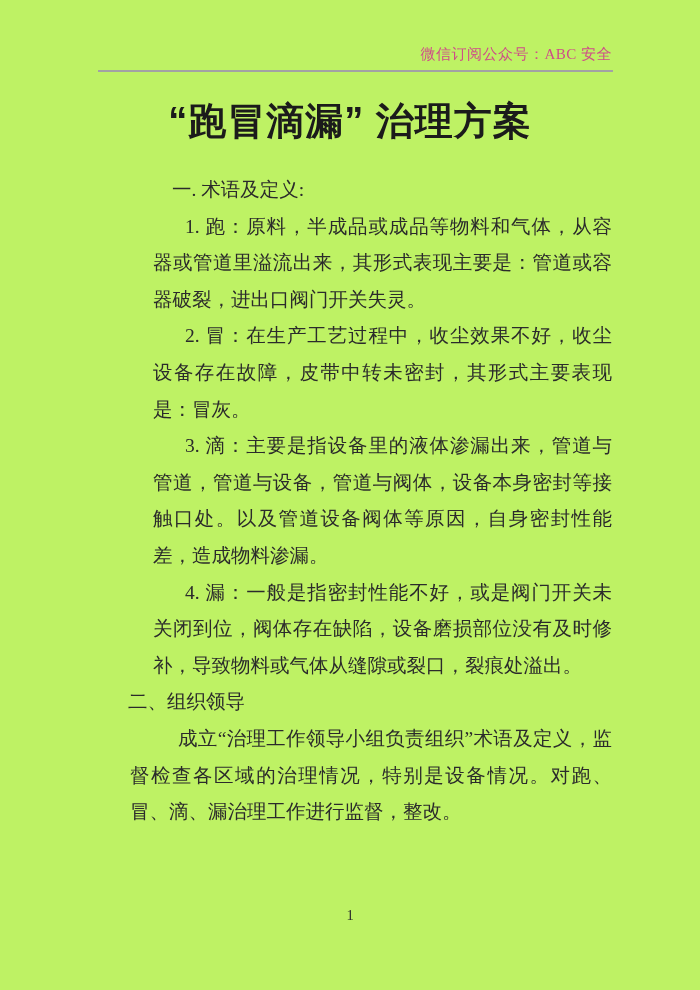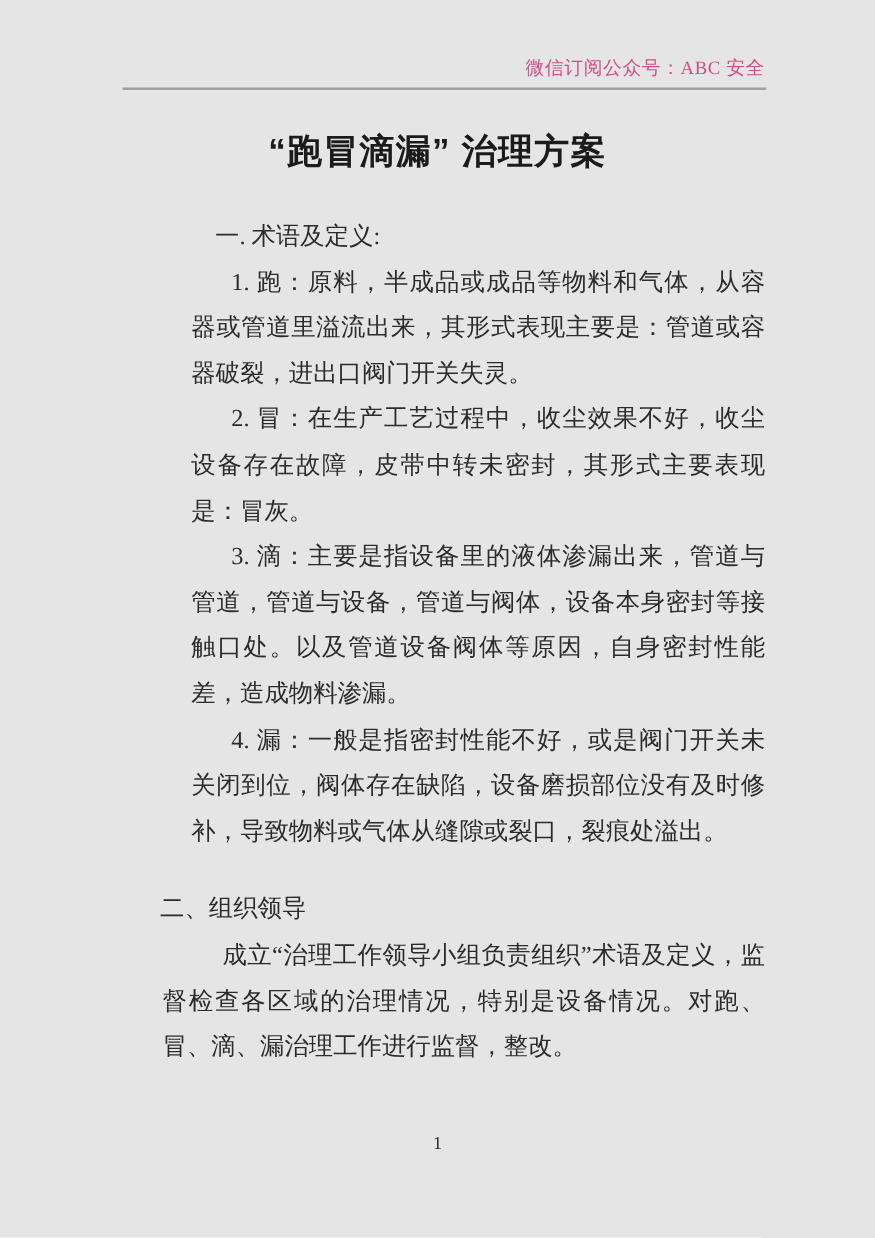--- a/index.html
+++ b/index.html
@@ -7,21 +7,21 @@
   body {
     width: 700px;
     height: 990px;
     position: relative;
     font-family: "Liberation Serif", "DejaVu Serif", serif;
     overflow: hidden;
   }
   .page {
     position: absolute;
     inset: 0;
-    background: #e5e5e5;
+    background: #bef264;
   }
   .header-note {
     position: absolute;
     top: 45px;
     right: 88px;
     font-size: 15px;
     letter-spacing: 0.5px;
     color: #cf4d88;
     white-space: nowrap;
   }
@@ -38,36 +38,36 @@
     left: 88px;
     top: 0;
     width: 524px;
     color: #2b2b2b;
   }
   .doc-title {
     margin: 102px 0 32px 0;
     text-align: center;
     font-family: "Liberation Sans", "DejaVu Sans", sans-serif;
     font-weight: 700;
-    font-size: 28px;
+    font-size: 38px;
     line-height: 38px;
     letter-spacing: 1px;
     color: #1b1b1b;
     white-space: nowrap;
   }
   .doc p {
     font-size: 19.5px;
     line-height: 36.6px;
     text-align: justify;
     text-justify: inter-ideograph;
   }
   .p-intro { text-indent: 40px; }
   .p-h1   { padding-left: 84px; margin-top: 16px; }
   .p-item { margin-left: 65px; text-indent: 32px; }
-  .p-h2   { padding-left: 40px; margin-top: 26px; }
+  .p-h2   { padding-left: 40px; }
   .p-last { margin-left: 42px; text-indent: 48px; }
   .page-number {
     position: absolute;
     top: 907px;
     left: 0;
     width: 700px;
     text-align: center;
     font-size: 14.5px;
     color: #2b2b2b;
   }

